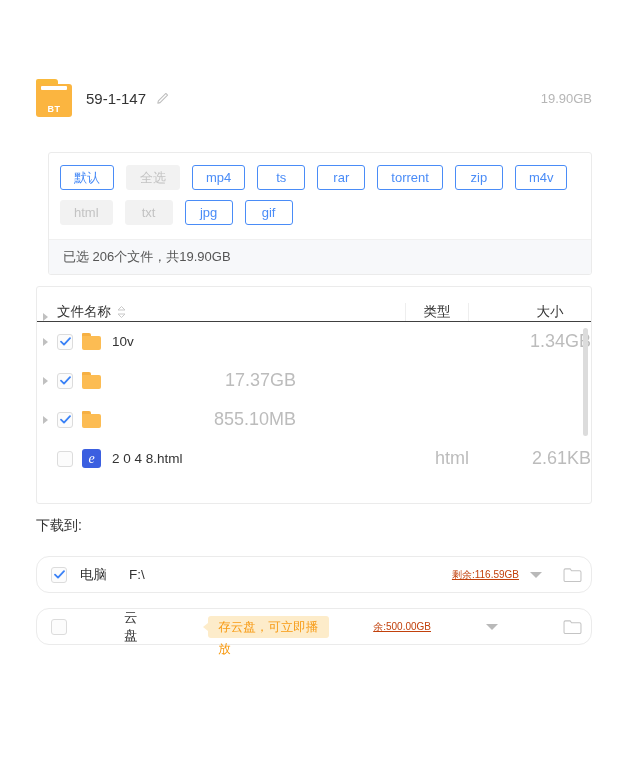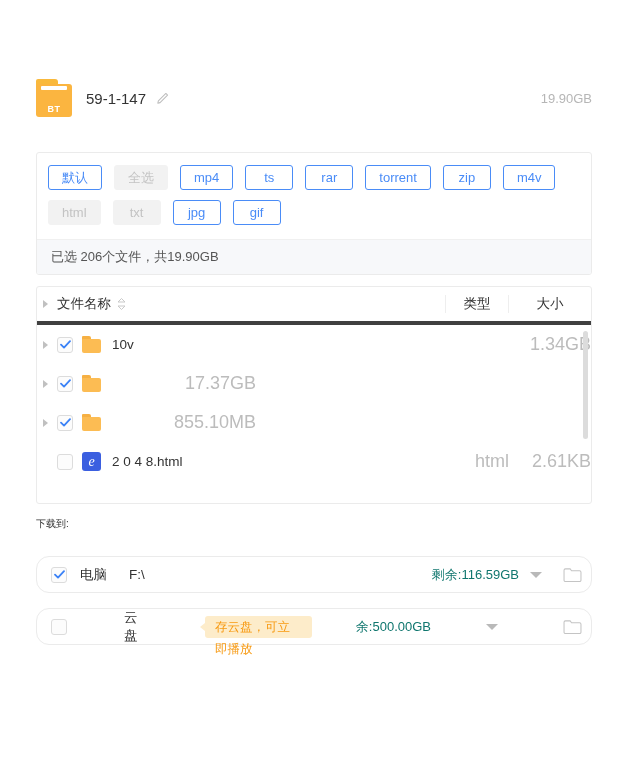--- a/index.html
+++ b/index.html
@@ -48,21 +48,21 @@
   .bt-icon .lbl{
     position:absolute;left:0;right:0;bottom:3px;text-align:center;
     font-size:9px;font-weight:bold;color:#fff;letter-spacing:.5px;
   }
   .torrent-name{font-size:15px;color:#333;}
   .edit-icon{margin-left:9px;cursor:pointer;display:inline-flex;align-items:center;}
   .torrent-size{margin-left:auto;font-size:13px;color:#b6b6b6;}
 
   
   .filter-panel{
-    position:absolute;left:36px;right:36px;top:152px;
+    position:absolute;left:48px;right:36px;top:152px;
     border:1px solid #ebebeb;border-radius:3px;background:#fff;overflow:hidden;
   }
   .tags{padding:12px 11px 4px 11px;display:flex;flex-wrap:wrap;}
   .tag{
     height:25px;min-width:48px;box-sizing:border-box;
     border-radius:3px;margin:0 12px 10px 0;
     display:inline-flex;align-items:center;justify-content:center;
     font-size:13px;padding:0 13px;cursor:pointer;
     border:1px solid transparent;white-space:nowrap;
   }
@@ -72,34 +72,34 @@
     background:#f7f8fa;border-top:1px solid #f0f0f0;
     height:34px;line-height:34px;padding-left:14px;font-size:13px;color:#555;
   }
 
   
   .filelist{
     position:absolute;left:36px;right:36px;top:286px;height:216px;
     border:1px solid #ebebeb;border-radius:3px;background:#fff;overflow:hidden;
   }
   .fl-head{
-    height:34px;display:flex;align-items:center;
-    font-size:13.5px;color:#333;border-bottom:4px solid #404040;
+    height:34px;display:flex;align-items:flex-end;
+    font-size:13.5px;color:#333;border-bottom:1px solid #404040;
   }
   .caret{
     width:16px;flex:0 0 auto;display:flex;align-items:center;justify-content:center;
   }
   .caret .tri{
     width:0;height:0;border-left:5px solid #c0c0c0;
     border-top:4px solid transparent;border-bottom:4px solid transparent;
   }
   .fl-head .col-name{flex:1 1 auto;display:flex;align-items:center;padding-left:4px;}
   .sort-ico{margin-left:6px;display:inline-flex;flex-direction:column;line-height:0;}
   .col-type{width:62px;flex:0 0 auto;text-align:center;border-left:1px solid #eee;}
-  .col-size{width:82px;flex:0 0 auto;text-align:center;border-left:1px solid #eee;}
+  .col-size{width:82px;flex:0 0 auto;text-align:center;border-left:1px solid #eee;padding-left:40px;}
   .fl-body{position:relative;height:181px;}
   .fl-row{
     height:39px;display:flex;align-items:center;font-size:13.5px;color:#333;
   }
   .cb{
     width:16px;height:16px;box-sizing:border-box;border:1px solid #dcdcdc;
     border-radius:3px;background:#fcfcfc;margin-right:9px;flex:0 0 auto;
     display:flex;align-items:center;justify-content:center;cursor:pointer;
   }
   .folder-ico{width:19px;height:17px;position:relative;flex:0 0 auto;margin-right:11px;}
@@ -111,42 +111,42 @@
     color:#fff;font-size:14px;font-style:italic;font-family:"Liberation Serif",serif;line-height:1;
   }
   .fname{flex:1 1 auto;}
   .fl-row .col-type,.fl-row .col-size{border-left:none;color:#bcbcbc;font-size:18px;text-align:right;}
   .scrollbar{
     position:absolute;right:3px;top:6px;width:5px;height:108px;
     background:#dcdcdc;border-radius:3px;cursor:pointer;
   }
 
   
-  .dl-label{position:absolute;left:36px;top:517px;font-size:10px;color:#333;}
+  .dl-label{position:absolute;left:36px;top:517px;font-size:14px;color:#333;}
   .dest{
     position:absolute;left:36px;right:36px;height:37px;box-sizing:border-box;
     border:1px solid #ebebeb;border-radius:13px;background:#fff;
     display:flex;align-items:center;padding:0 0 0 14px;font-size:13.5px;
   }
   .dest1{top:556px;}
   .dest2{top:608px;gap:44px;}
   .dest .cb{margin-right:13px;}
   .dest-name{color:#333;margin-right:22px;}
   .dest-path{color:#333;}
   .tip{
     position:relative;background:#fdecca;color:#f79a13;
     height:22px;line-height:22px;padding:0 10px;border-radius:3px;font-size:12.5px;
     margin-left:-6px;
   }
   .tip:before{
     content:"";position:absolute;left:-5px;top:7px;
     width:0;height:0;border-right:5px solid #fdecca;
     border-top:4px solid transparent;border-bottom:4px solid transparent;
   }
-  .dest-free{margin-left:auto;color:#0f766e;font-size:13px;}
+  .dest-free{margin-left:auto;color:#c2410c;font-size:10px;text-decoration:underline;}
   .dest-arrow{
     width:34px;flex:0 0 auto;display:flex;align-items:center;justify-content:center;cursor:pointer;
   }
   .dest-arrow .tri{
     width:0;height:0;border-top:6px solid #b9b9b9;
     border-left:6px solid transparent;border-right:6px solid transparent;
   }
   .dest-folder{width:38px;flex:0 0 auto;display:flex;align-items:center;justify-content:center;cursor:pointer;}
 
   

